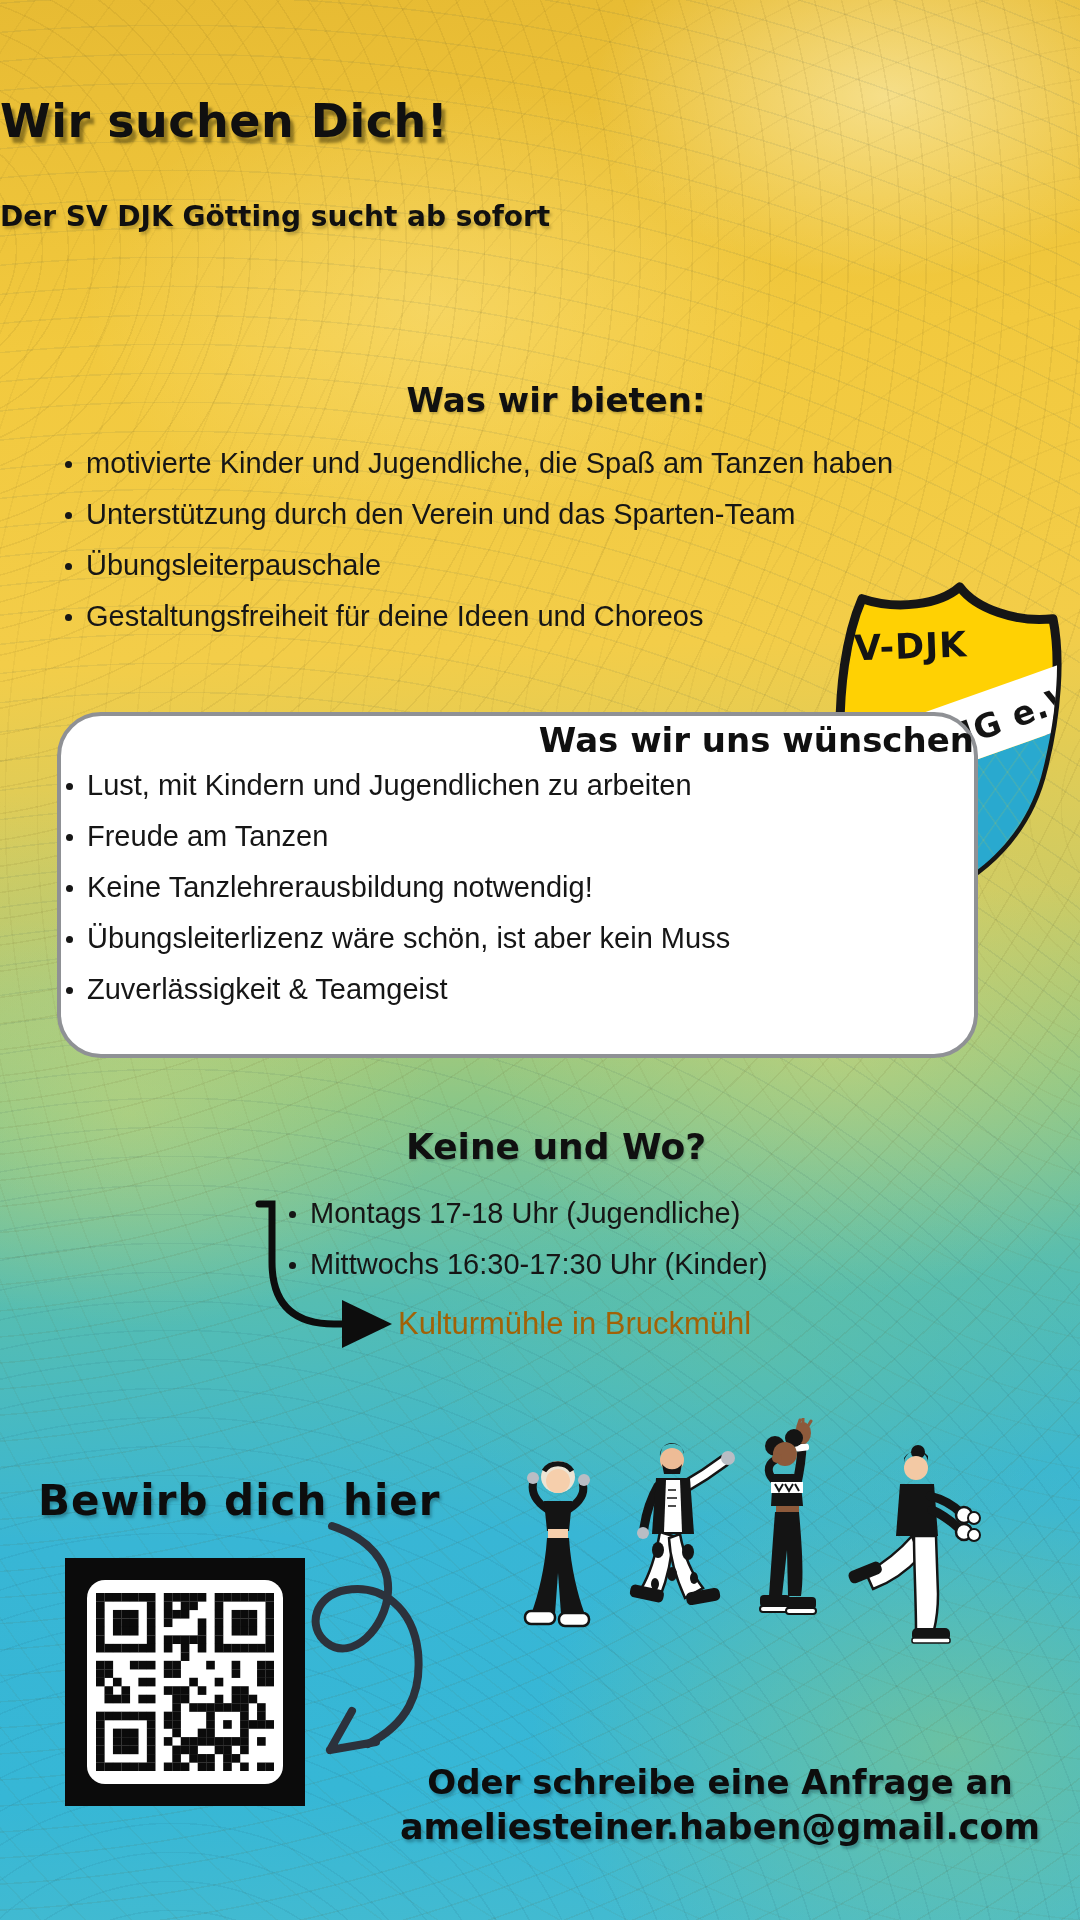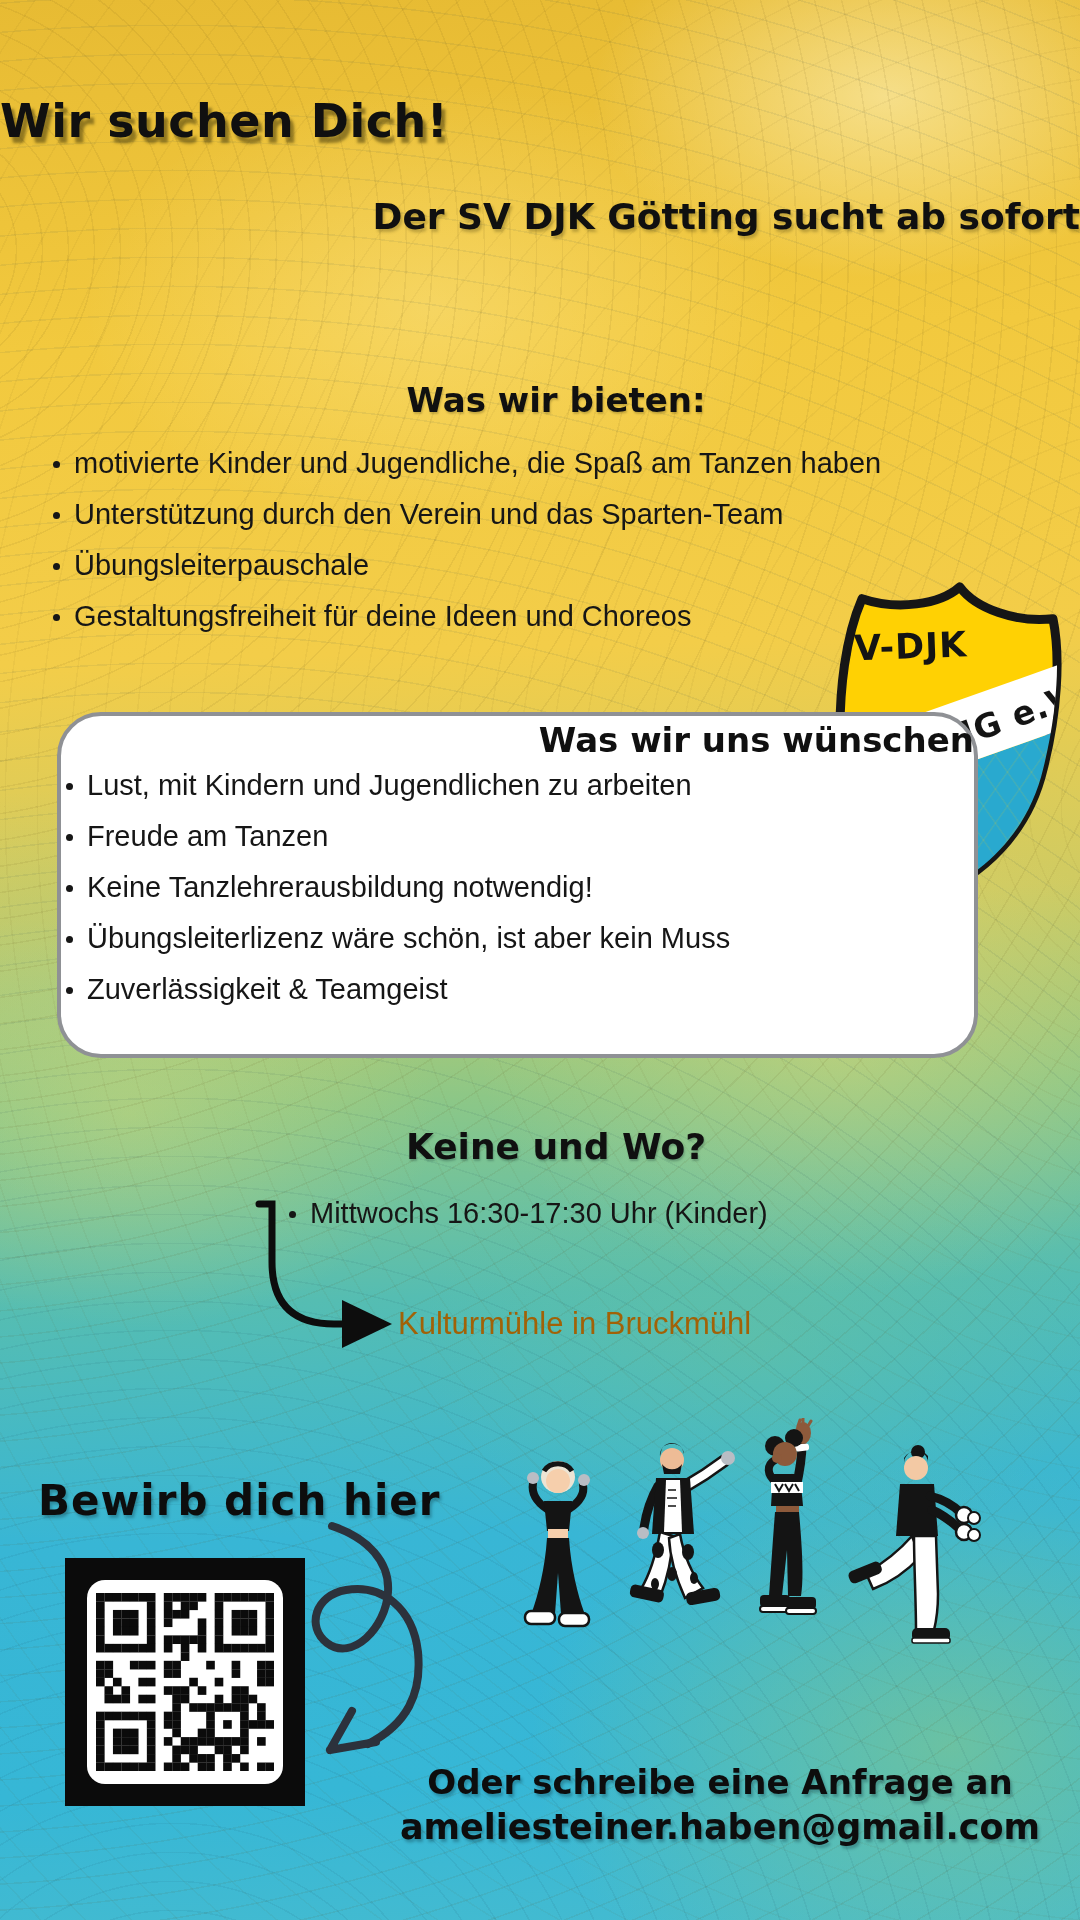--- a/index.html
+++ b/index.html
@@ -20,31 +20,31 @@
   .arcs{position:absolute;inset:0;
     background:
       repeating-radial-gradient(circle at -8% 13%, rgba(90,70,15,0) 0 24px, rgba(90,70,15,.08) 24px 25.5px, rgba(90,70,15,0) 25.5px 26px),
       repeating-radial-gradient(circle at 110% 42%, rgba(90,70,15,0) 0 30px, rgba(90,70,15,.05) 30px 31.5px, rgba(90,70,15,0) 31.5px 32px),
       repeating-radial-gradient(circle at 16% 110%, rgba(20,60,80,0) 0 27px, rgba(20,60,80,.07) 27px 28.5px, rgba(20,60,80,0) 28.5px 29px);}
 
   
   .disp{font-family:"DejaVu Sans","Liberation Sans",sans-serif;}
   .title{position:absolute;top:94px;width:100%;text-align:left;font-size:46px;font-weight:800;color:#101010;
     text-shadow:4px 6px 3px rgba(70,58,12,.55);letter-spacing:.5px;}
-  .subtitle{position:absolute;top:192px;width:100%;text-align:right;font-size:36px;font-weight:800;color:#101010;
+  .subtitle{position:absolute;top:192px;width:100%;text-align:left;font-size:28px;font-weight:800;color:#101010;
     line-height:49px;text-shadow:2px 3px 3px rgba(70,58,12,.30);}
   .sec-h{position:absolute;width:100%;text-align:center;font-size:34px;font-weight:800;color:#101010;
     text-shadow:1px 2px 2px rgba(60,50,10,.25);padding-left:16px;}
   .offer-h{top:380px;}
   .when-h{top:1126px;font-size:36px;text-shadow:1px 2px 2px rgba(10,40,40,.25);}
 
   ul.blist{list-style:none;margin:0;padding:0;}
   ul.blist li{position:relative;padding-left:26px;font-size:29px;color:#161616;height:51px;line-height:51px;white-space:nowrap;}
   ul.blist li::before{content:"";position:absolute;left:5px;top:23px;width:7px;height:7px;border-radius:50%;background:#161616;}
-  .offer-list{position:absolute;left:48px;top:438px;}
+  .offer-list{position:absolute;left:60px;top:438px;}
 
   
   .wish-box{position:absolute;left:57px;top:712px;width:921px;height:346px;background:#ffffff;
     border:4px solid #8f9195;border-radius:44px;box-sizing:border-box;}
   .wish-h{margin-top:4px;text-align:right;font-size:34px;font-weight:800;color:#101010;font-family:"DejaVu Sans","Liberation Sans",sans-serif;}
   .wish-list{margin:22px 0 0 40px;}
   .wish-list li{height:52px;line-height:52px;}
 
   
   .when-list{position:absolute;left:284px;top:1188px;}
@@ -120,20 +120,21 @@
       <li>Lust, mit Kindern und Jugendlichen zu arbeiten</li>
       <li>Freude am Tanzen</li>
       <li>Keine Tanzlehrerausbildung notwendig!</li>
       <li>Übungsleiterlizenz wäre schön, ist aber kein Muss</li>
       <li>Zuverlässigkeit &amp; Teamgeist</li>
     </ul>
   </div>
 
   <div class="sec-h when-h disp">Keine und Wo?</div>
   <ul class="blist when-list">
+    <li>Montags 17-18 Uhr (Jugendliche)</li>
     <li>Mittwochs 16:30-17:30 Uhr (Kinder)</li>
   </ul>
   <div class="location">Kulturmühle in Bruckmühl</div>
 
   <svg class="overlay-svg" style="left:0;top:0" width="1080" height="1920" viewBox="0 0 1080 1920">
     <g>
       <path d="M259,1204 L272,1204 L272,1262 Q272,1324 334,1324 L344,1324" fill="none" stroke="#0d0d0d" stroke-width="7" stroke-linecap="round"></path>
       <polygon points="342,1300 342,1348 392,1324" fill="#0d0d0d"></polygon>
     </g>
     <g>

